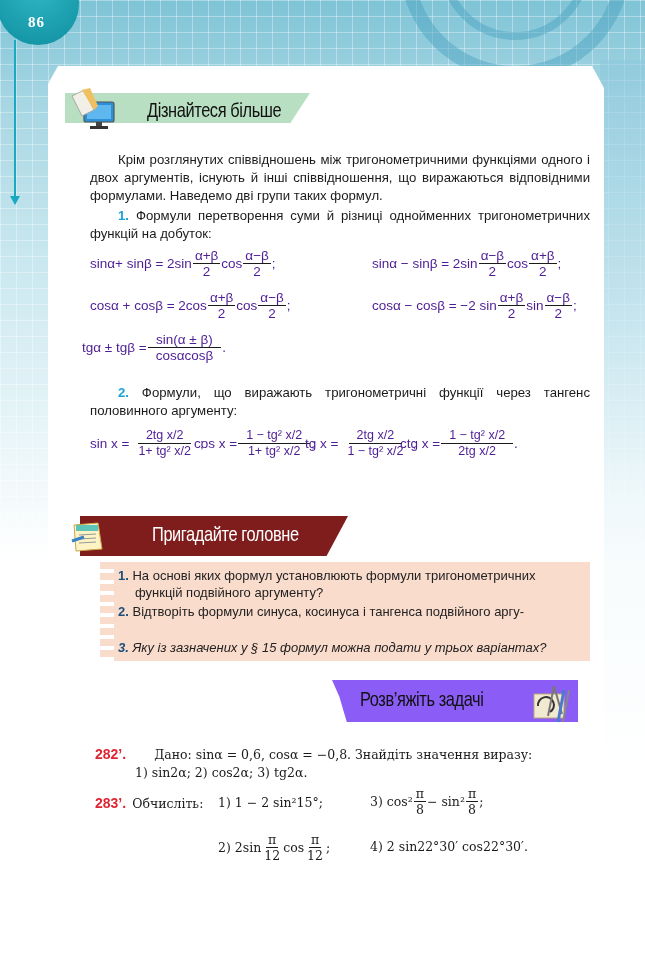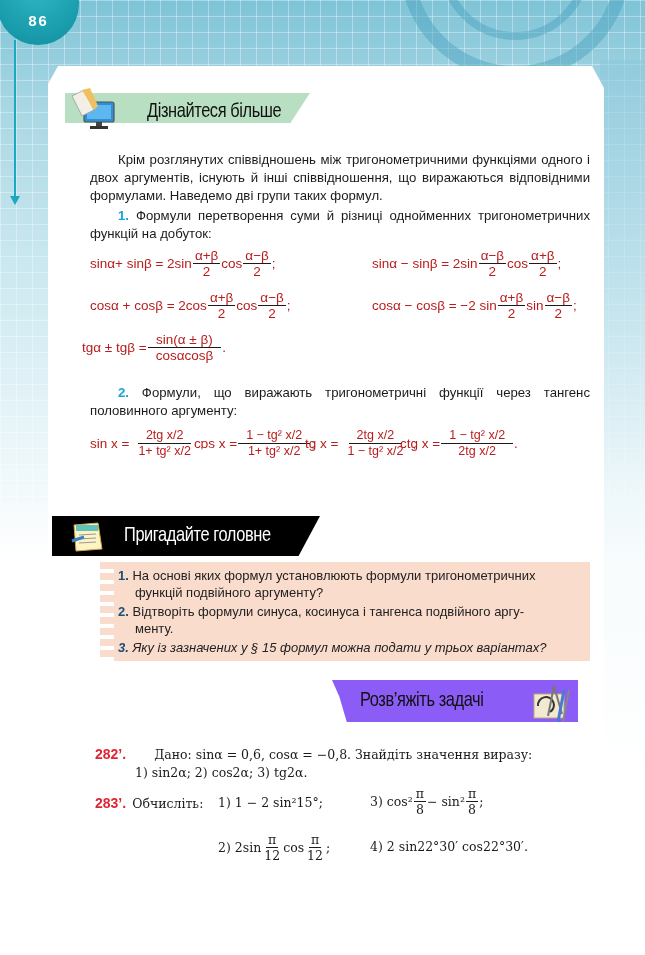--- a/index.html
+++ b/index.html
@@ -31,21 +31,21 @@
   
   .page-circle {
     position: absolute; left: 0; top: -30px; width: 80px; height: 75px;
     border-radius: 0 0 40px 40px;
     background: radial-gradient(circle at 50% 30%, #2fb7c4, #0e8e9f);
     border-radius: 50%;
     width: 82px; height: 82px; left: -3px; top: -37px;
   }
   .page-num {
     position: absolute; left: 28px; top: 14px; color: #ffffff; font-weight: bold; font-size: 15px;
-    letter-spacing: 1px; font-family: Liberation Mono, monospace;
+    letter-spacing: 1px; font-family: Liberation Serif, serif;
   }
   .margin-line {
     position: absolute; left: 14px; top: 40px; width: 1.5px; height: 160px; background: #1aa9c0;
   }
   .margin-arrow {
     position: absolute; left: 10px; top: 196px; width: 0; height: 0;
     border-left: 5px solid transparent; border-right: 5px solid transparent; border-top: 9px solid #1aa9c0;
   }
 
   
@@ -64,21 +64,21 @@
     font-size: 21px; letter-spacing: -0.5px; transform: scaleX(0.78); transform-origin: left center;
     white-space: nowrap;
   }
   .banner-green {
     left: 65px; top: 93px; width: 245px; height: 30px; background: #b9dfc2;
     clip-path: polygon(0 0, 100% 0, 92% 100%, 0 100%);
     box-shadow: 0 3px 4px rgba(0,0,0,0.2);
   }
   .banner-green .banner-title { position: absolute; left: 82px; top: 5px; color: #111; }
   .banner-pink {
-    left: 52px; top: 516px; width: 268px; height: 40px; background: #000000;
+    left: 80px; top: 516px; width: 268px; height: 40px; background: #7f1d1d;
     clip-path: polygon(0 0, 100% 0, 92% 100%, 0 100%);
   }
   .banner-pink .banner-title { position: absolute; left: 72px; top: 6px; color: #ffffff; }
   .banner-yellow {
     left: 332px; top: 680px; width: 246px; height: 42px; background: #8b5cf6;
     clip-path: polygon(0 0, 100% 0, 100% 100%, 6% 100%, 3% 40%);
   }
   .banner-yellow .banner-title { position: absolute; left: 28px; top: 7px; color: #111; }
 
   .banner-icon { position: absolute; }
@@ -86,21 +86,21 @@
   
   .para {
     position: absolute; left: 90px; width: 500px; font-size: 13.2px; line-height: 18px; color: #1b1b1b;
     text-align: justify;
   }
   .para .indent { display: inline-block; width: 28px; }
   .num-blue { color: #1aa3d6; font-weight: bold; }
 
   
   .formula {
-    position: absolute; display: flex; align-items: center; font-size: 13.5px; color: #b91c1c; white-space: nowrap; text-align: right;
+    position: absolute; display: flex; align-items: center; font-size: 13.5px; color: #4c1d95; white-space: nowrap; text-align: right;
   }
   .frac { display: inline-flex; flex-direction: column; align-items: center; vertical-align: middle; margin: 0 1px; }
   .frac .num { padding: 0 2px; border-bottom: 1px solid #1b1b1b; line-height: 15px; }
   .frac .den { line-height: 15px; padding: 0 2px; }
   .frac.big .num, .frac.big .den { padding: 0 8px; }
 
   
   .review {
     position: absolute; left: 100px; top: 562px; width: 490px; height: 99px; background: #fadccd;
   }
@@ -272,21 +272,20 @@
 <div class="review-stripes"></div>
 
 <div class="review-item" style="top:567px;">
   <span class="rnum">1.</span>
   <span>На основі яких формул установлюють формули тригонометричних</span>
   <span class="cont">функцій подвійного аргументу?</span>
 </div>
 <div class="review-item" style="top:603px;">
   <span class="rnum">2.</span>
   <span>Відтворіть формули синуса, косинуса і тангенса подвійного аргу-</span>
-  <span class="cont">менту.</span>
 </div>
 <div class="review-item" style="top:639px;font-style:italic;">
   <span class="rnum">3.</span>
   <span>Яку із зазначених у § 15 формул можна подати у трьох варіантах?</span>
 </div>
 
 <div class="banner banner-yellow">
   <span class="banner-title">Розв’яжіть задачі</span>
 </div>
 <svg class="banner-icon" style="left:528px; top:680px;" width="46" height="44" viewBox="0 0 46 44">

